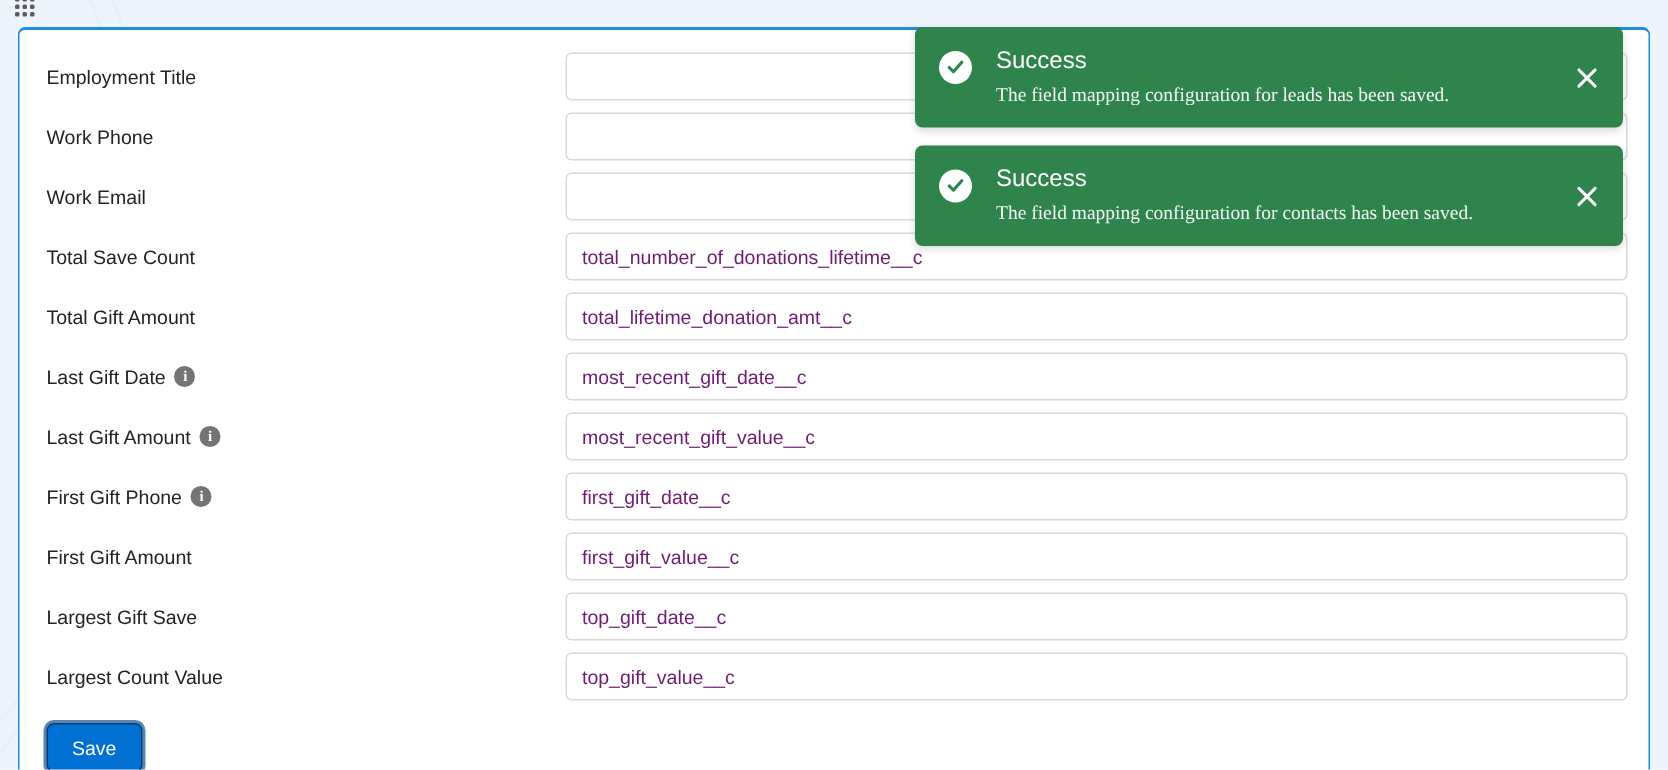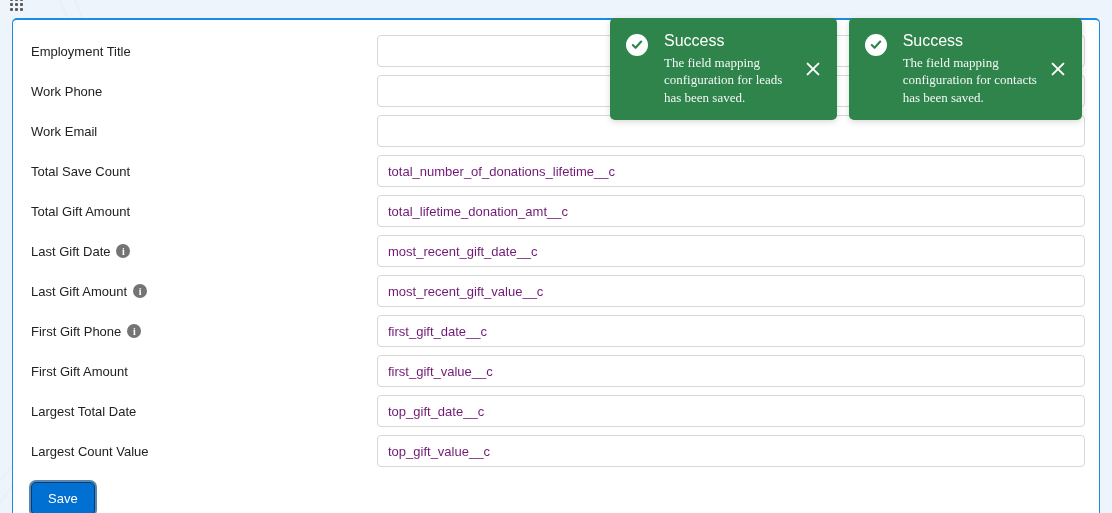--- a/index.html
+++ b/index.html
@@ -105,20 +105,21 @@
     box-shadow: 0 0 0 2px rgba(0,69,135,0.65);
   }
 
   
   .toast-stack {
     position: absolute;
     top: 18px;
     right: 30px;
     z-index: 10;
     display: flex;
+    flex-direction: column;
     gap: 12px;
     width: 472px;
   }
   .toast {
     background: #2e844a;
     color: #fff;
     border-radius: 5px;
     padding: 12px 44px 14px 54px;
     position: relative;
     line-height: 1.35;
@@ -226,21 +227,21 @@
         <div class="field"><input type="text" value="first_gift_date__c" style=""></div>
       </div>
       <div class="row">
         <div class="label">
           <span>First Gift Amount</span>
         </div>
         <div class="field"><input type="text" value="first_gift_value__c" style=""></div>
       </div>
       <div class="row">
         <div class="label">
-          <span>Largest Total Date</span>
+          <span>Largest Gift Save</span>
         </div>
         <div class="field"><input type="text" value="top_gift_date__c" style=""></div>
       </div>
       <div class="row">
         <div class="label">
           <span>Largest Count Value</span>
         </div>
         <div class="field"><input type="text" value="top_gift_value__c" style=""></div>
       </div>
     </div>

